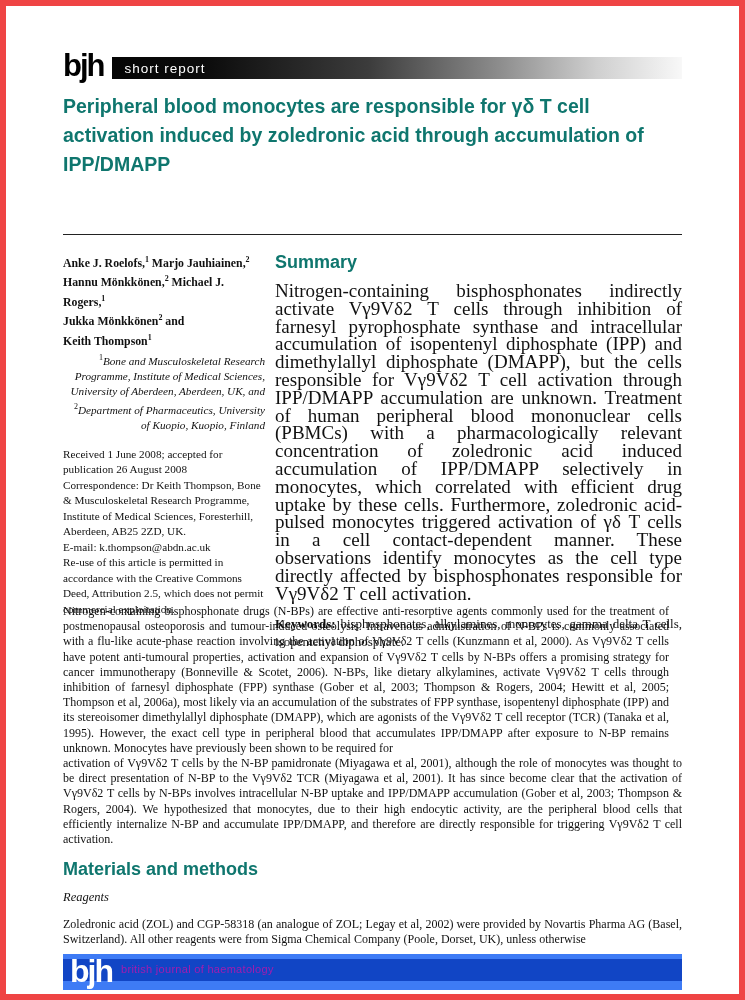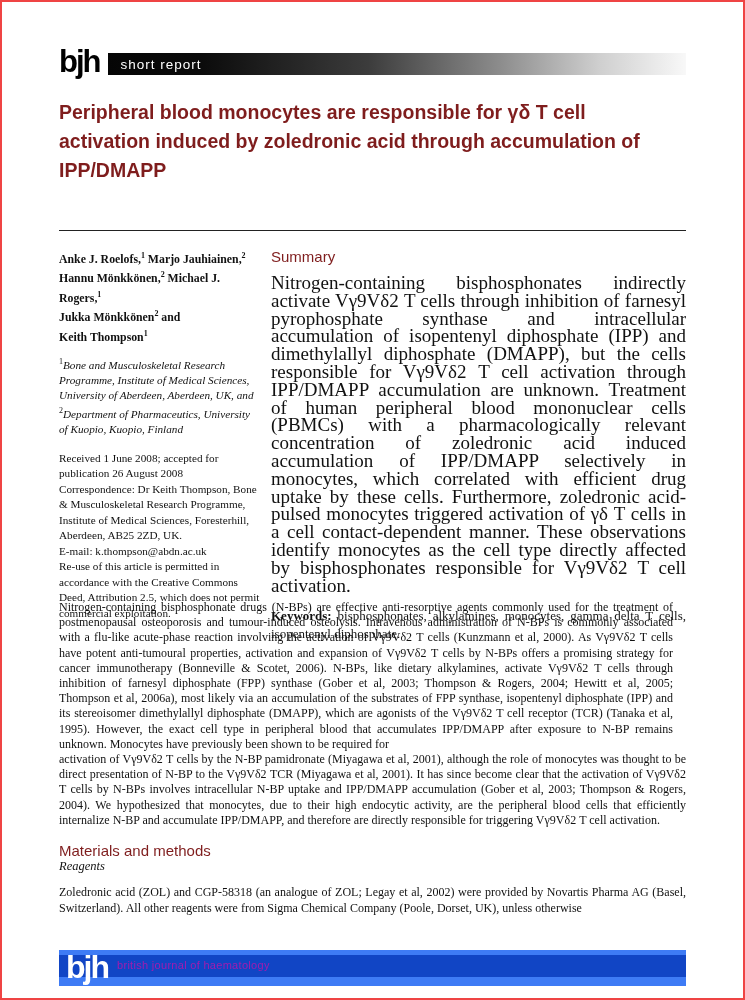--- a/index.html
+++ b/index.html
@@ -1,62 +1,62 @@
 <!DOCTYPE html>
 <html><head>
 <meta charset="utf-8">
 <style>
   html,body { margin:0; padding:0; background:#fff; }
   .page {
     position:relative; width:745px; height:1000px; background:#ffffff;
     font-family:"Liberation Serif", serif; color:#111; overflow:hidden;
-    box-sizing:border-box; border:2px solid #ef4444;
+    box-sizing:border-box; border:6px solid #ef4444;
   }
   
   .header { position:absolute; left:57px; right:57px; top:44px; height:30px; display:flex; align-items:flex-end; }
   .bjh-logo-top {
     font-family:"Liberation Sans", sans-serif; font-weight:bold; font-size:31px;
     letter-spacing:-2px; line-height:28px; color:#000;
   }
   .banner-bar {
     flex:1; height:22px; margin-left:8px; margin-bottom:1px;
     background:linear-gradient(90deg,#050505 0%,#0b0b0b 16%,#3c3c3c 45%,#8d8d8d 68%,#cfcfcf 85%,#f8f8f8 100%);
     display:flex; align-items:center;
   }
   .banner-label {
     color:#fff; font-family:"Liberation Sans", sans-serif; font-size:13.5px;
     padding-left:13px; letter-spacing:1px;
   }
   
   .title {
-    position:absolute; left:57px; top:96px; width:606px;
+    position:absolute; left:57px; top:86px; width:606px;
     font-family:"Liberation Sans", sans-serif; font-weight:bold;
-    font-size:19.5px; line-height:29px; color:#7f1d1d;
+    font-size:19.5px; line-height:29px; color:#0f766e;
   }
   .rule { position:absolute; left:57px; right:57px; top:228px; border-top:1.3px solid #222; }
   
   .columns { position:absolute; left:57px; right:57px; top:246px; display:flex; }
   .meta-col { width:202px; flex:none; }
   .summary-col { flex:1; margin-left:10px; }
   .authors { font-weight:bold; font-size:11.8px; line-height:16.5px; }
   .authors sup { font-size:8px; }
-  .affiliation { margin-top:9px; font-style:italic; font-size:11.2px; line-height:15.2px; }
+  .affiliation { margin-top:1px; font-style:italic; font-size:11.2px; line-height:15.2px;text-align:right; }
   .affiliation sup { font-size:8px; font-style:normal; }
   .meta-notes { margin-top:13px; font-size:11.2px; line-height:15.5px; }
   .summary-heading, .methods-heading {
-    font-family:"Liberation Sans", sans-serif; font-weight:normal; font-size:15px; color:#7f1d1d;
+    font-family:"Liberation Sans", sans-serif; font-weight:bold; font-size:18px; color:#0f766e;
   }
   .summary-body { margin-top:9px; font-size:19px; line-height:17.8px; text-align:justify; }
   .keywords { margin-top:13px; font-size:13px; line-height:17.8px; text-align:justify; }
   
   .body-columns { position:absolute; left:57px; right:57px; top:598px; display:flex;flex-direction:column; }
   .body-col { flex:1; font-size:12px; line-height:15.2px; text-align:justify; }
   .body-col-left { margin-right:13px; }
   .methods-heading { margin-top:15px; }
-  .reagents-sub { margin-top:1px; font-style:italic; font-size:12.5px; }
+  .reagents-sub { margin-top:13px; font-style:italic; font-size:12.5px; }
   .reagents-par { margin-top:11px; }
   
   .footer {
     position:absolute; left:57px; right:57px; top:907px;
     font-family:"Liberation Sans", sans-serif; font-size:9.8px; color:#2b2b2b; line-height:13px;
   }
   .footer-line1 { display:flex; justify-content:space-between; }
   
   .bottom-bar { position:absolute; left:57px; right:57px; top:948px; height:36px; }
   .bar-strip-top { height:5px; }

